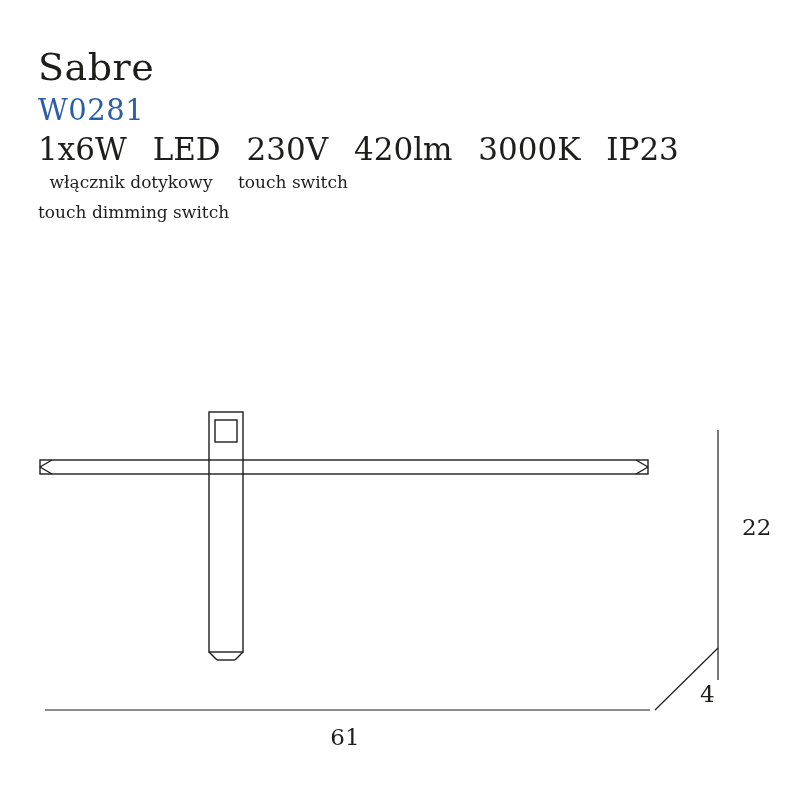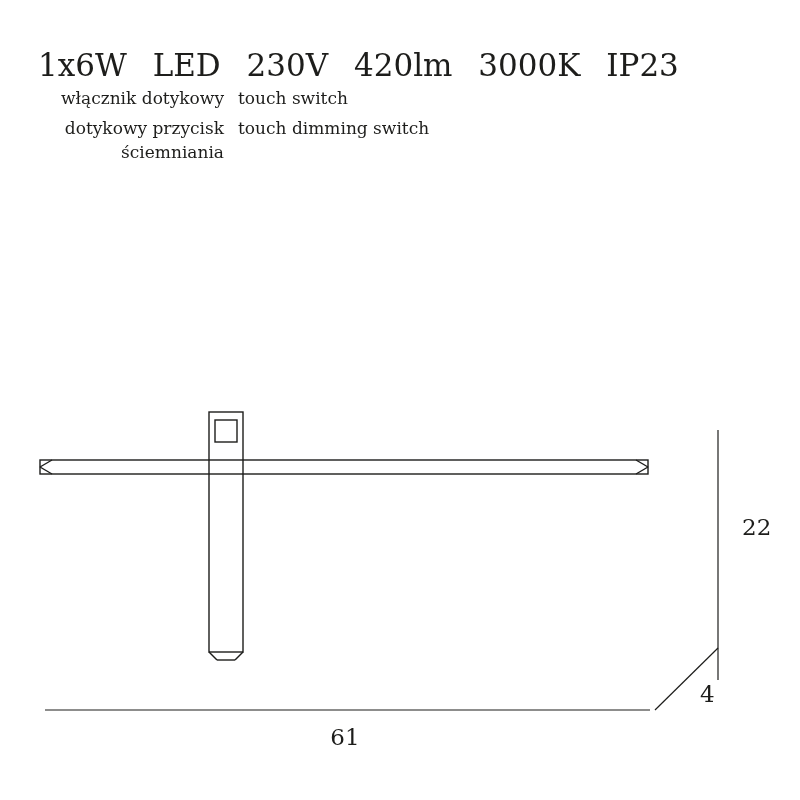--- a/index.html
+++ b/index.html
@@ -58,21 +58,21 @@
   .feature-row {
     display: flex;
     margin-top: 6px;
     font-family: "DejaVu Serif", serif;
     font-size: 17px;
     line-height: 24px;
     color: #1d1d1b;
   }
   .feature-row .pl {
     width: 200px;
-    text-align: right;
+    text-align: center;
     padding-right: 14px;
     box-sizing: border-box;
   }
   .feature-row .en {
     text-align: left;
   }
 
   
   #drawing {
     position: absolute;
@@ -87,38 +87,39 @@
     font-family: "DejaVu Serif", serif;
     font-size: 23px;
     fill: #1d1d1b;
   }
 </style>
 </head>
 <body>
 
 <div id="header">
 
+  <h1 id="product-name">Sabre</h1>
 
+  <div id="product-code">W0281</div>
 
   <div id="spec-line">
     <span class="spec-item">1x6W</span>
     <span class="spec-item">LED</span>
     <span class="spec-item">230V</span>
     <span class="spec-item">420lm</span>
     <span class="spec-item">3000K</span>
     <span class="spec-item">IP23</span>
   </div>
 
   <div class="feature-row">
     <div class="pl">włącznik dotykowy</div>
     <div class="en">touch switch</div>
   </div>
 
   <div class="feature-row">
-    <div class="pl">dotykowy przycisk ściemniania</div>
     <div class="en">touch dimming switch</div>
   </div>
 
 </div>
 
 <div id="drawing">
   <svg width="800" height="400" viewBox="0 0 800 400" xmlns="http://www.w3.org/2000/svg">
 
     <g fill="none" stroke="#1d1d1b" stroke-width="1.4">
 

